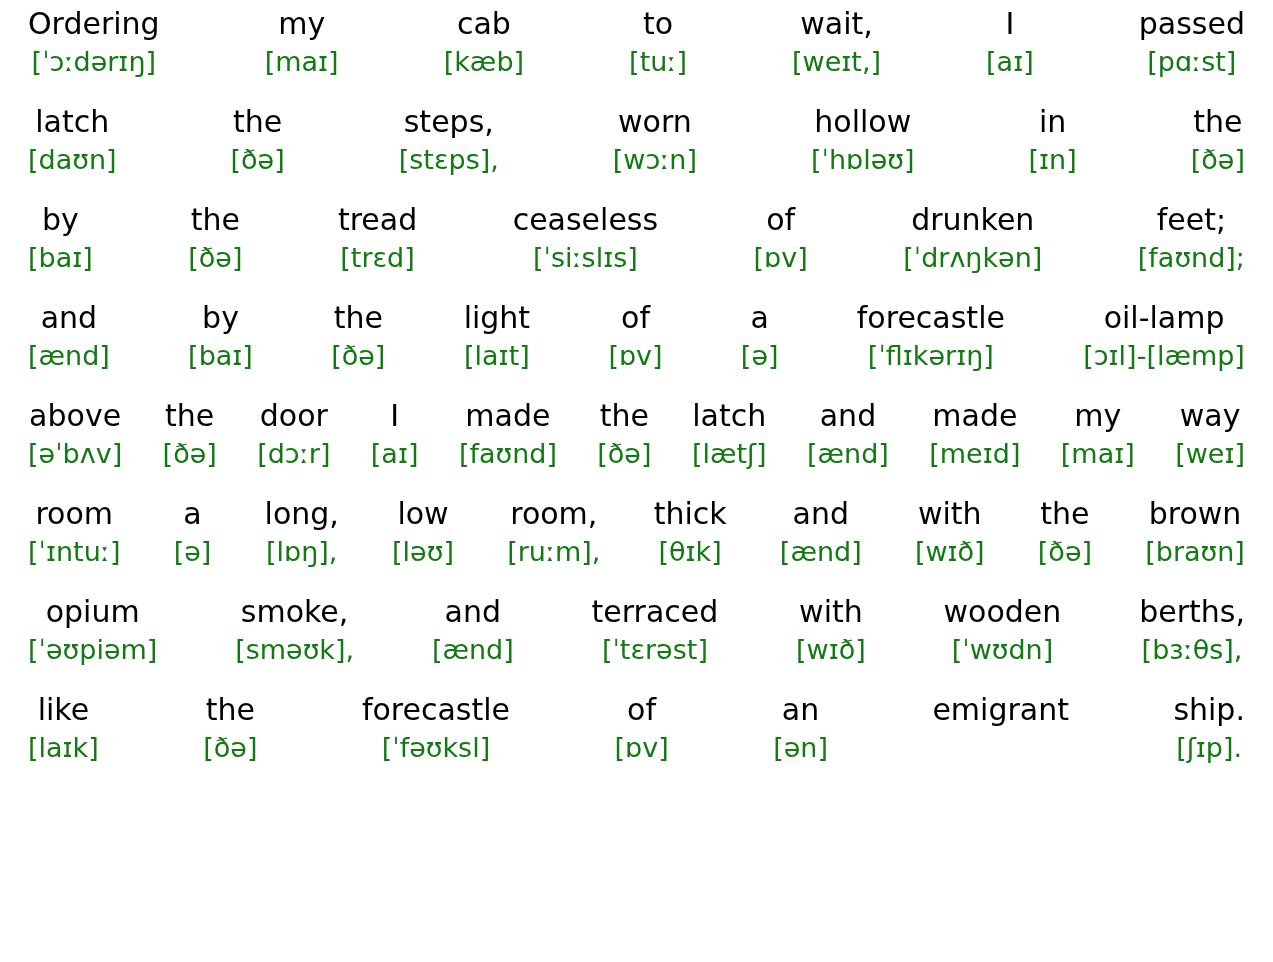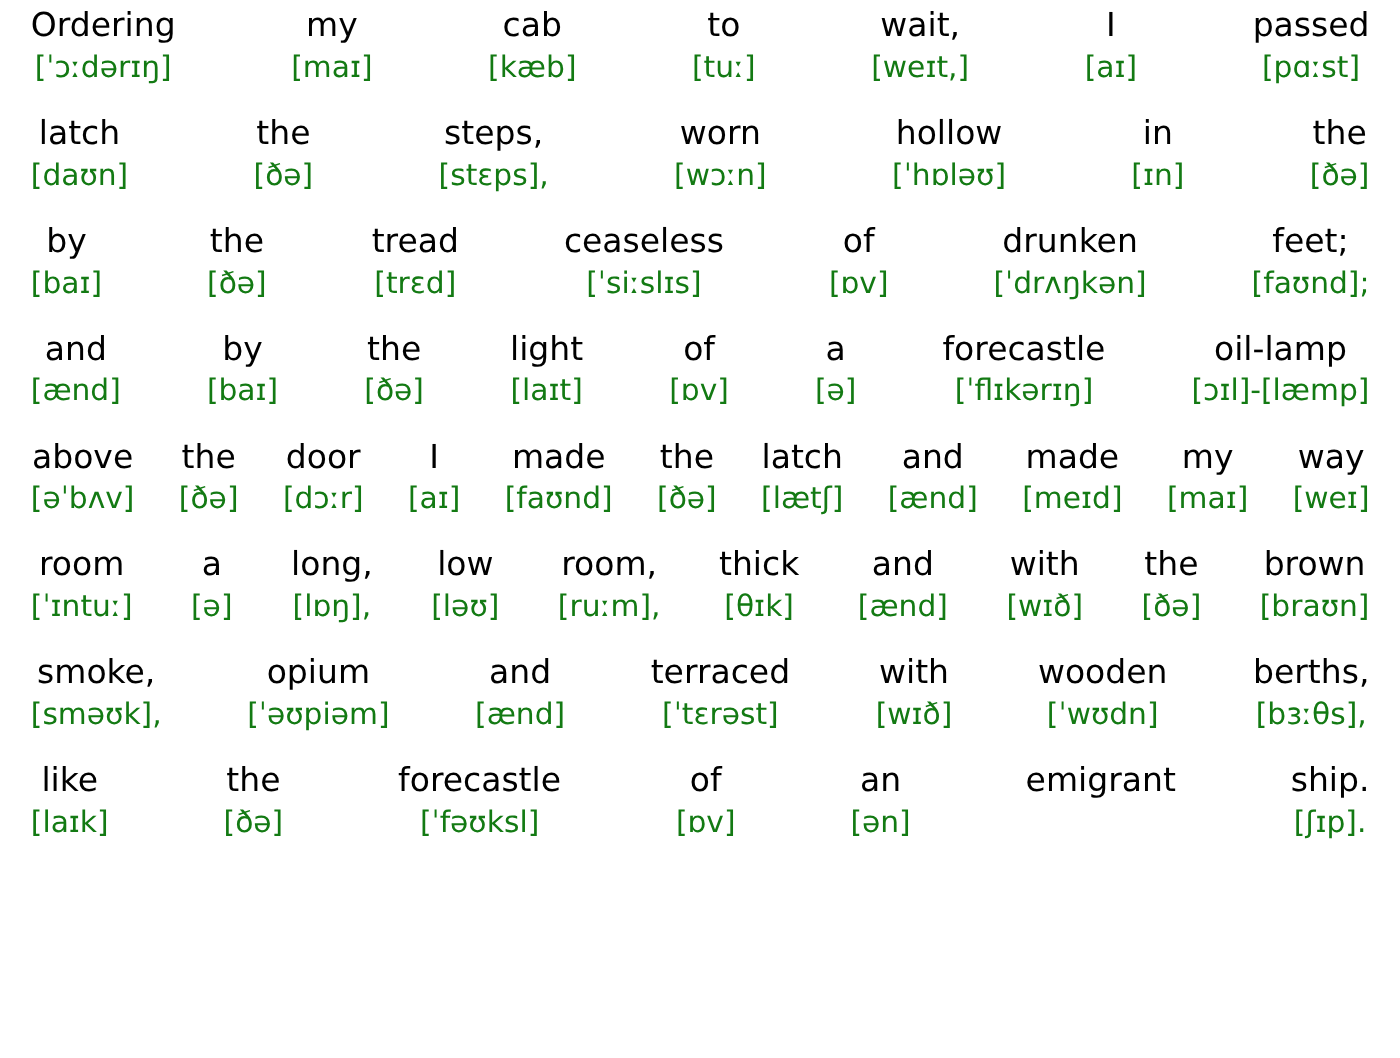--- a/index.html
+++ b/index.html
@@ -253,26 +253,26 @@
         <span class="word">the</span>
         <span class="ipa">[ðə]</span>
       </div>
       <div class="token">
         <span class="word">brown</span>
         <span class="ipa">[braʊn]</span>
       </div>
     </div>
     <div class="line">
       <div class="token">
+        <span class="word">opium</span>
+        <span class="ipa">[ˈəʊpiəm]</span>
+      </div>
+      <div class="token">
         <span class="word">smoke,</span>
         <span class="ipa">[sməʊk],</span>
-      </div>
-      <div class="token">
-        <span class="word">opium</span>
-        <span class="ipa">[ˈəʊpiəm]</span>
       </div>
       <div class="token">
         <span class="word">and</span>
         <span class="ipa">[ænd]</span>
       </div>
       <div class="token">
         <span class="word">terraced</span>
         <span class="ipa">[ˈtɛrəst]</span>
       </div>
       <div class="token">

